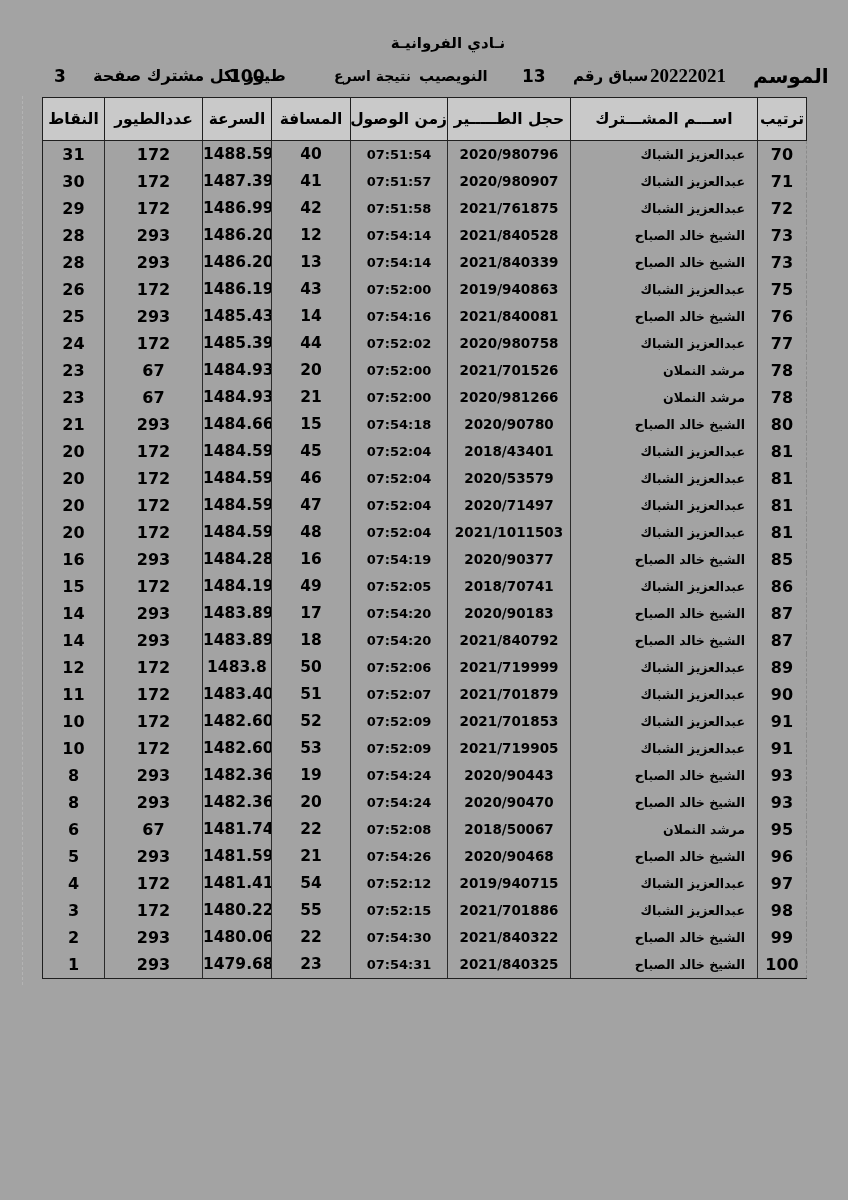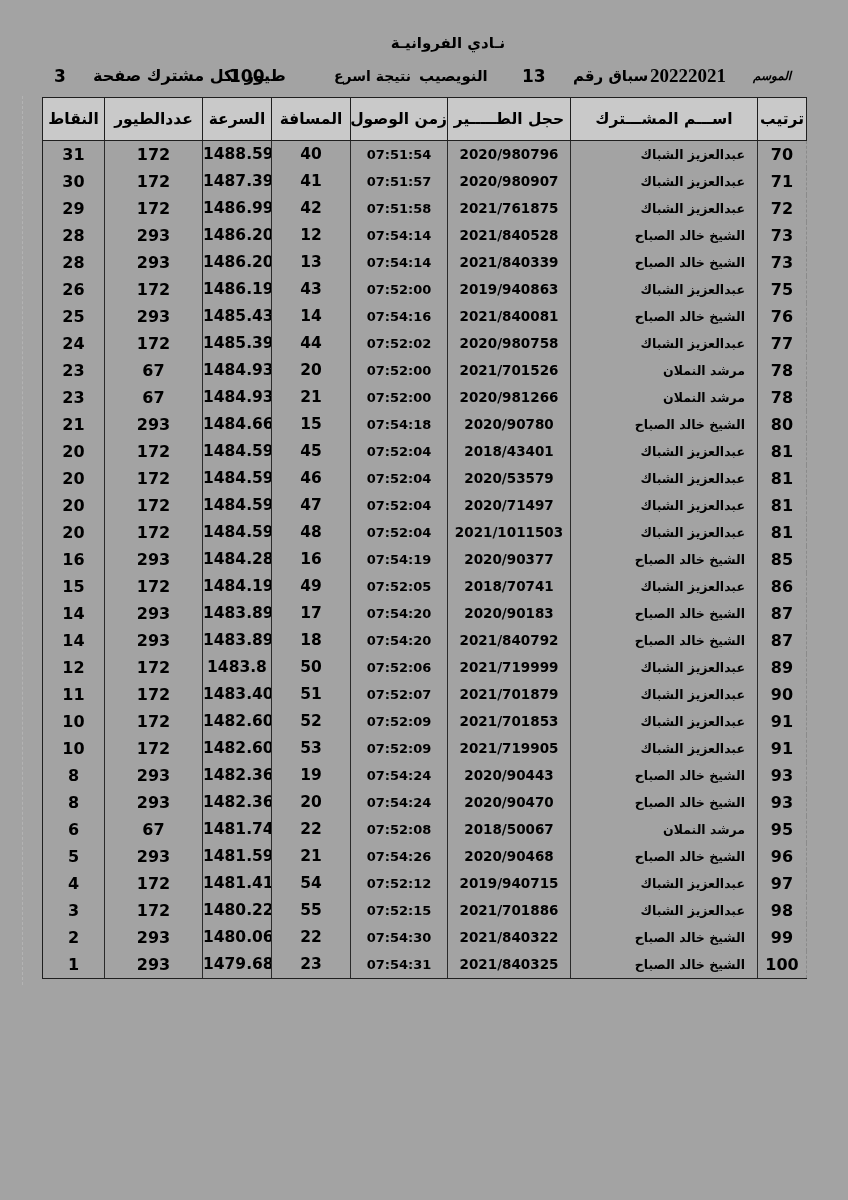--- a/index.html
+++ b/index.html
@@ -30,21 +30,21 @@
   }
   .info-item {
     position: absolute;
     top: 63px;
     height: 26px;
     line-height: 26px;
     font-weight: bold;
     direction: rtl;
     white-space: nowrap;
   }
-  .i-season-label   { left: 753px; font-size: 12px; font-style: italic; }
+  .i-season-label   { left: 753px; font-size: 20px; }
   .i-season-value   { left: 650px; font-size: 19px; direction: ltr; font-family: Liberation Serif, serif; }
   .i-race-label     { left: 573px; font-size: 15px; }
   .i-race-number    { left: 522px; font-size: 17px; direction: ltr; }
   .i-location       { left: 419px; font-size: 15px; }
   .i-result-type    { left: 334px; font-size: 14px; }
   .i-result-count   { left: 229px; font-size: 17px; direction: ltr; }
   .i-result-scope   { left: 93px;  font-size: 16px; }
   .i-page-number    { left: 54px;  font-size: 17px; direction: ltr; }
 
   

